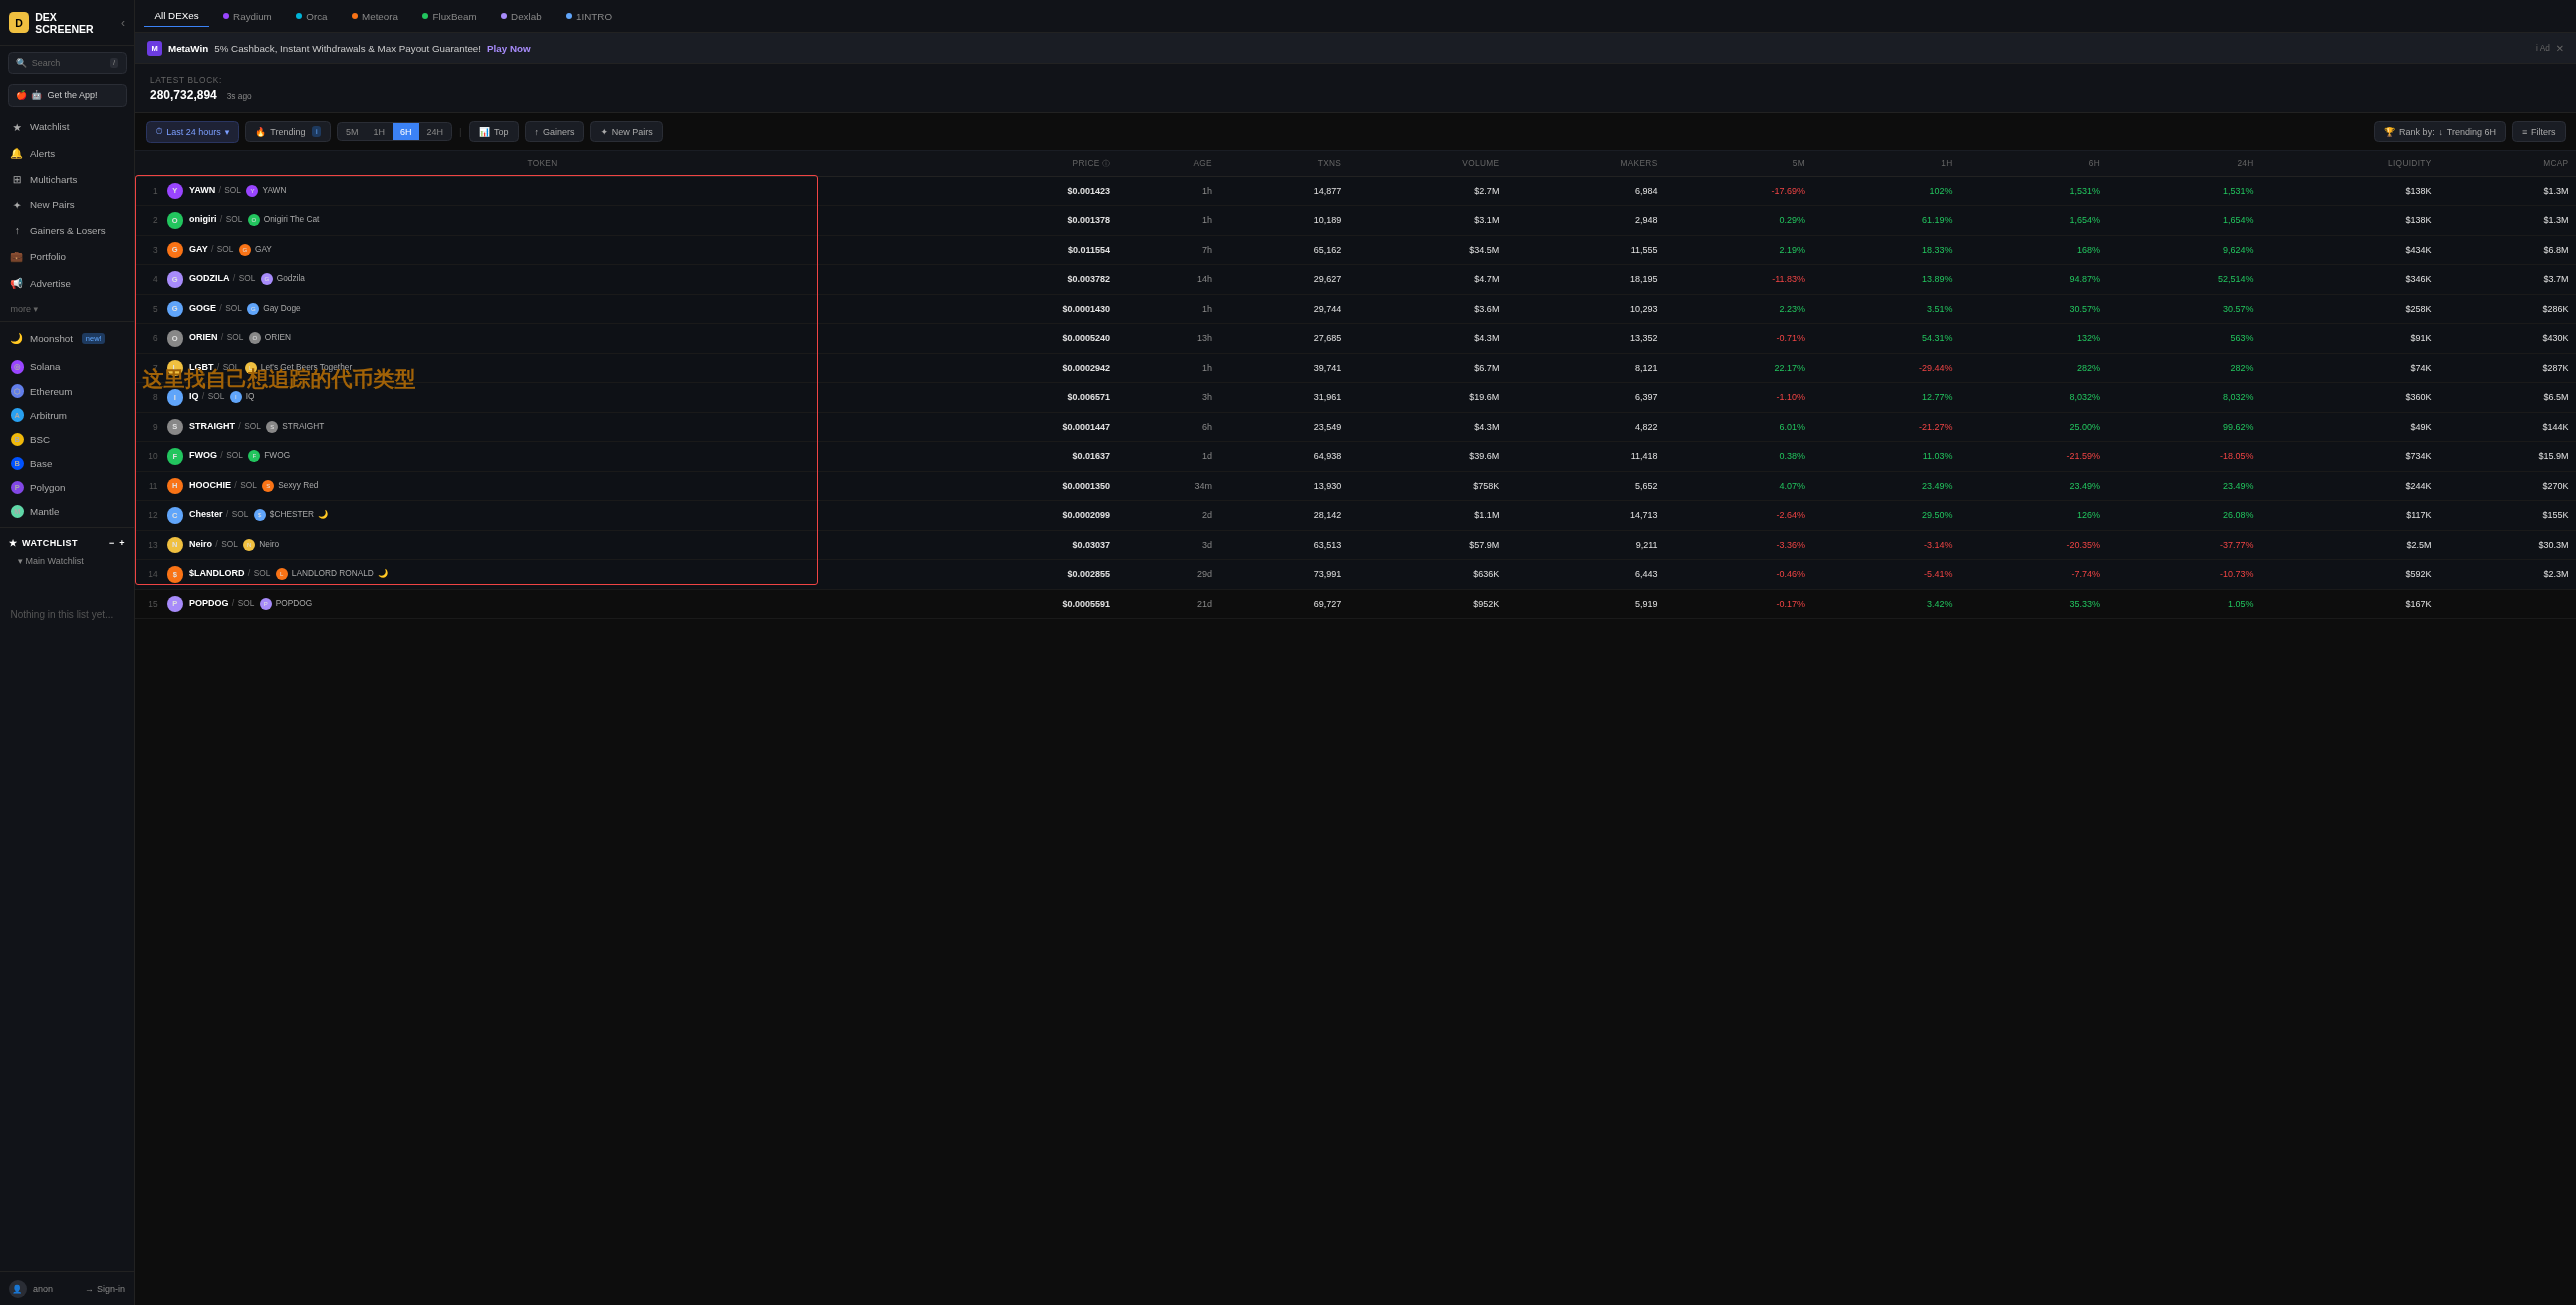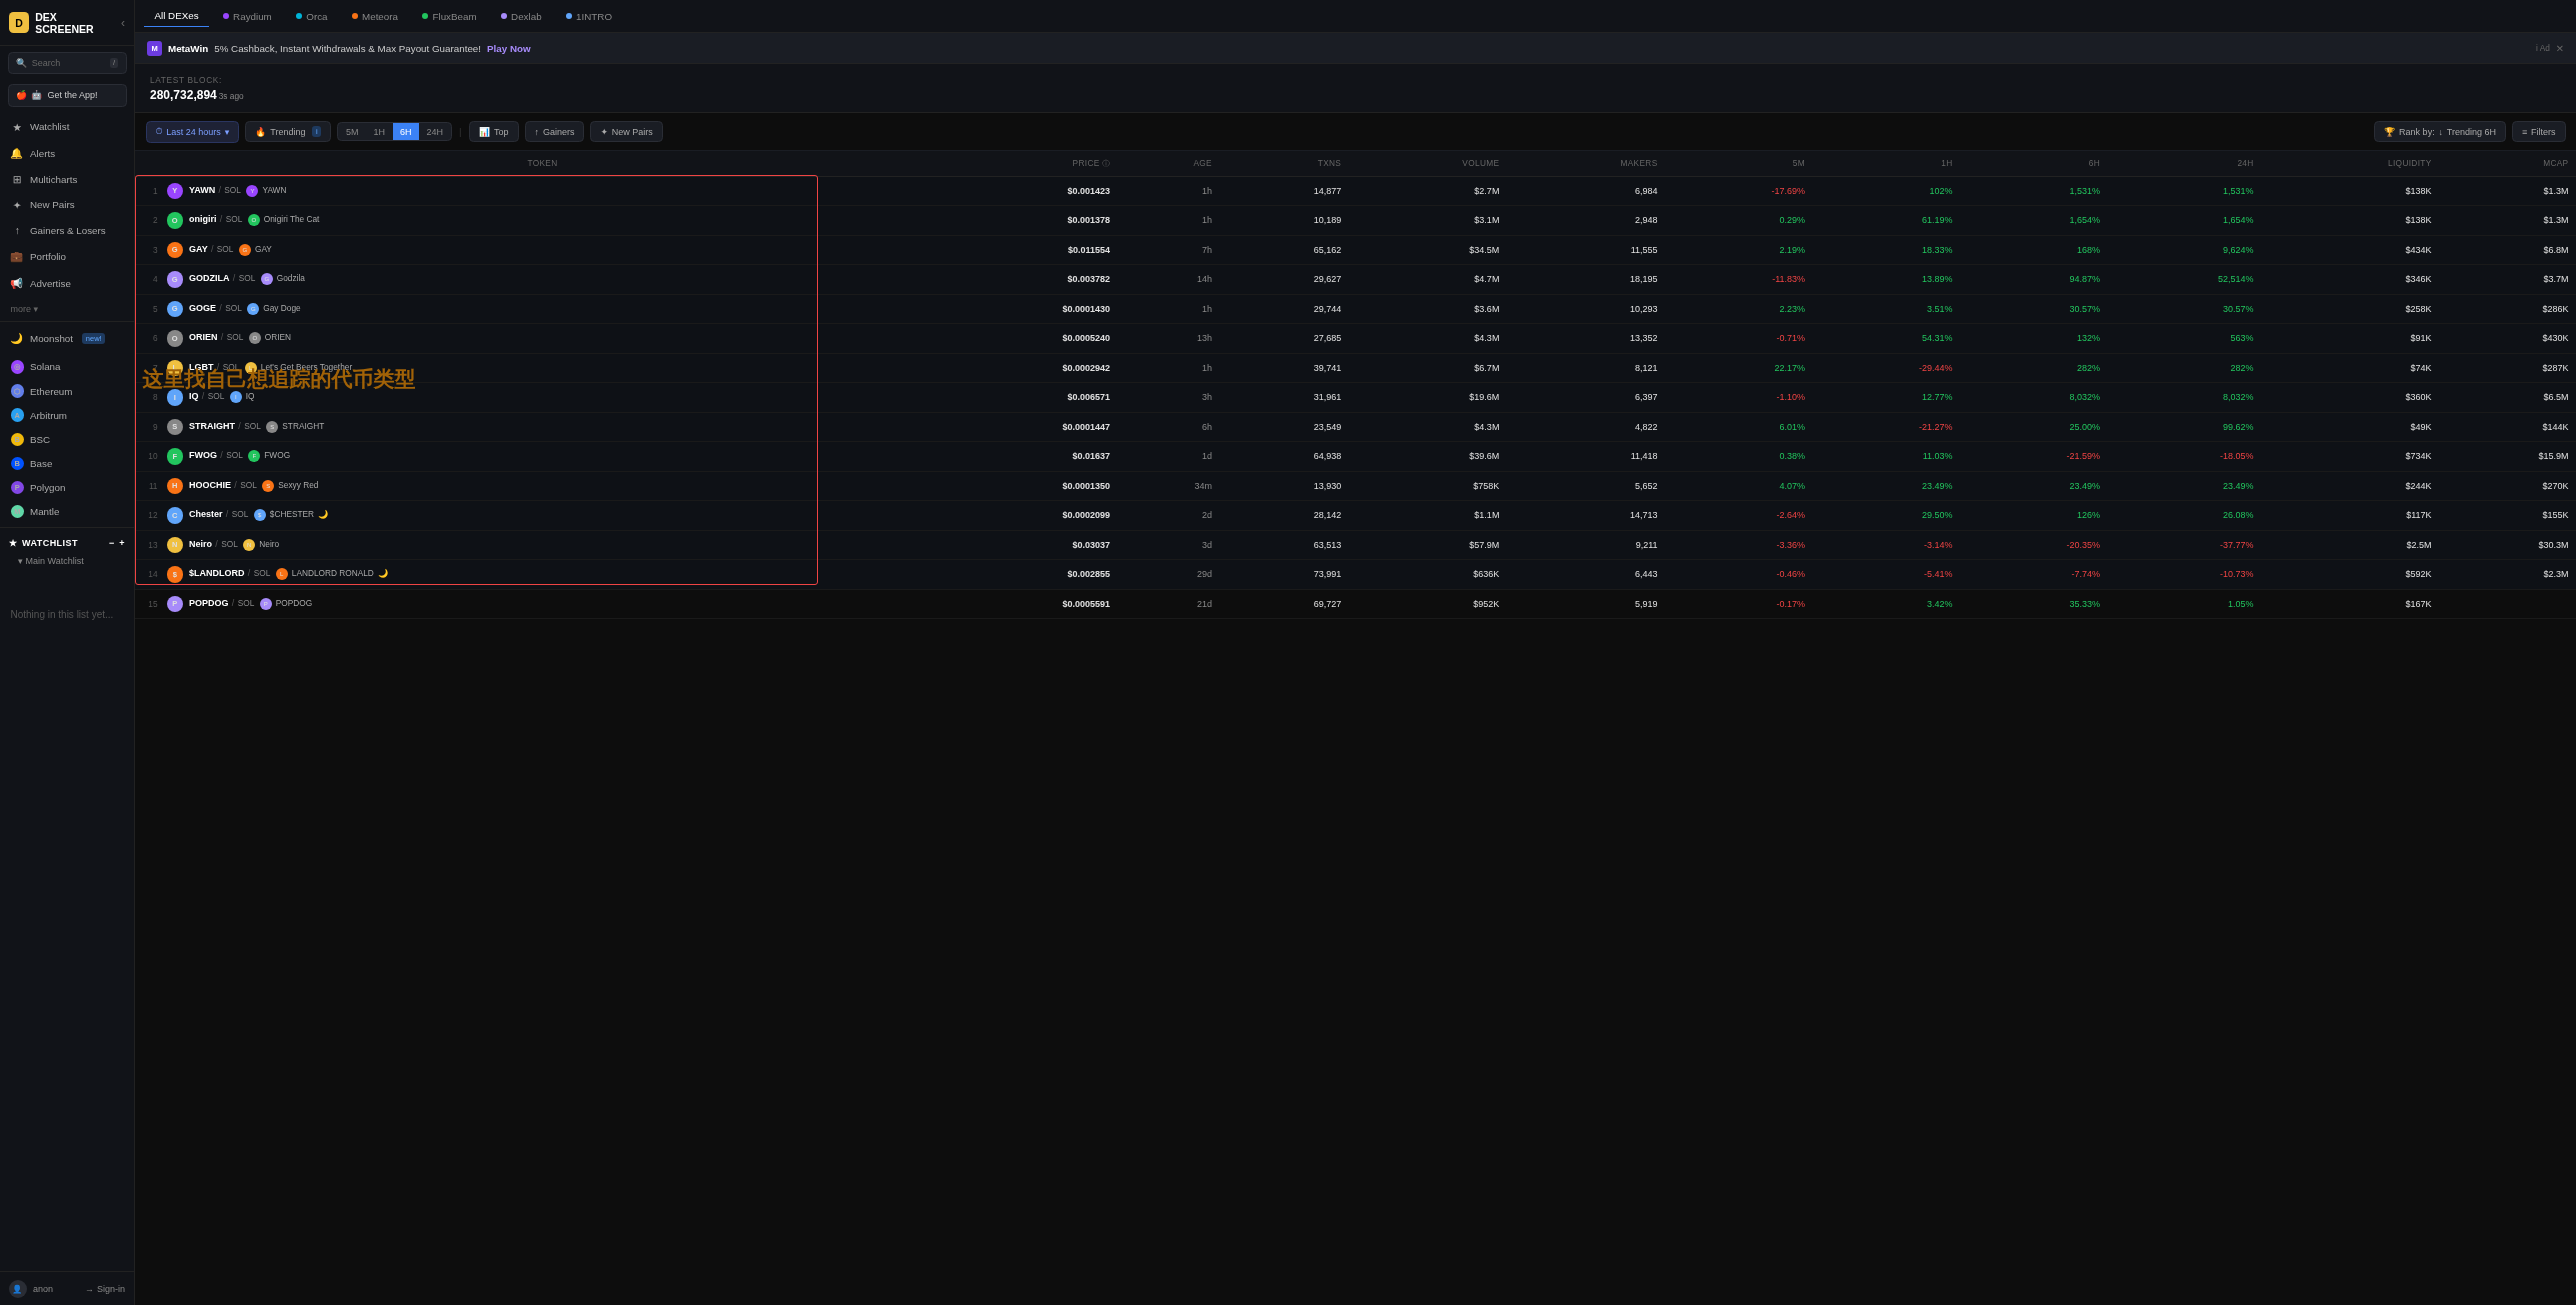--- a/index.html
+++ b/index.html
@@ -285,21 +285,21 @@
       <span class="banner-cta">Play Now</span>
       <div class="banner-close">
         <span class="banner-ad">i Ad</span>
         <span style="cursor:pointer;">✕</span>
       </div>
     </div>
 
     <div class="stats-bar">
       <div class="stat-block" style="border-right:none;">
         <div class="stat-label">LATEST BLOCK:</div>
-        <div style="display:flex;align-items:baseline;gap:2px;">
+        <div style="display:flex;align-items:baseline;gap:10px;">
           <div class="stat-value">280,732,894</div>
           <div class="stat-sub">3s ago</div>
         </div>
       </div>
     </div>
 
     <div class="filter-bar">
       <button class="filter-btn primary">
         <span>⏱</span>
         <span>Last 24 hours</span>

